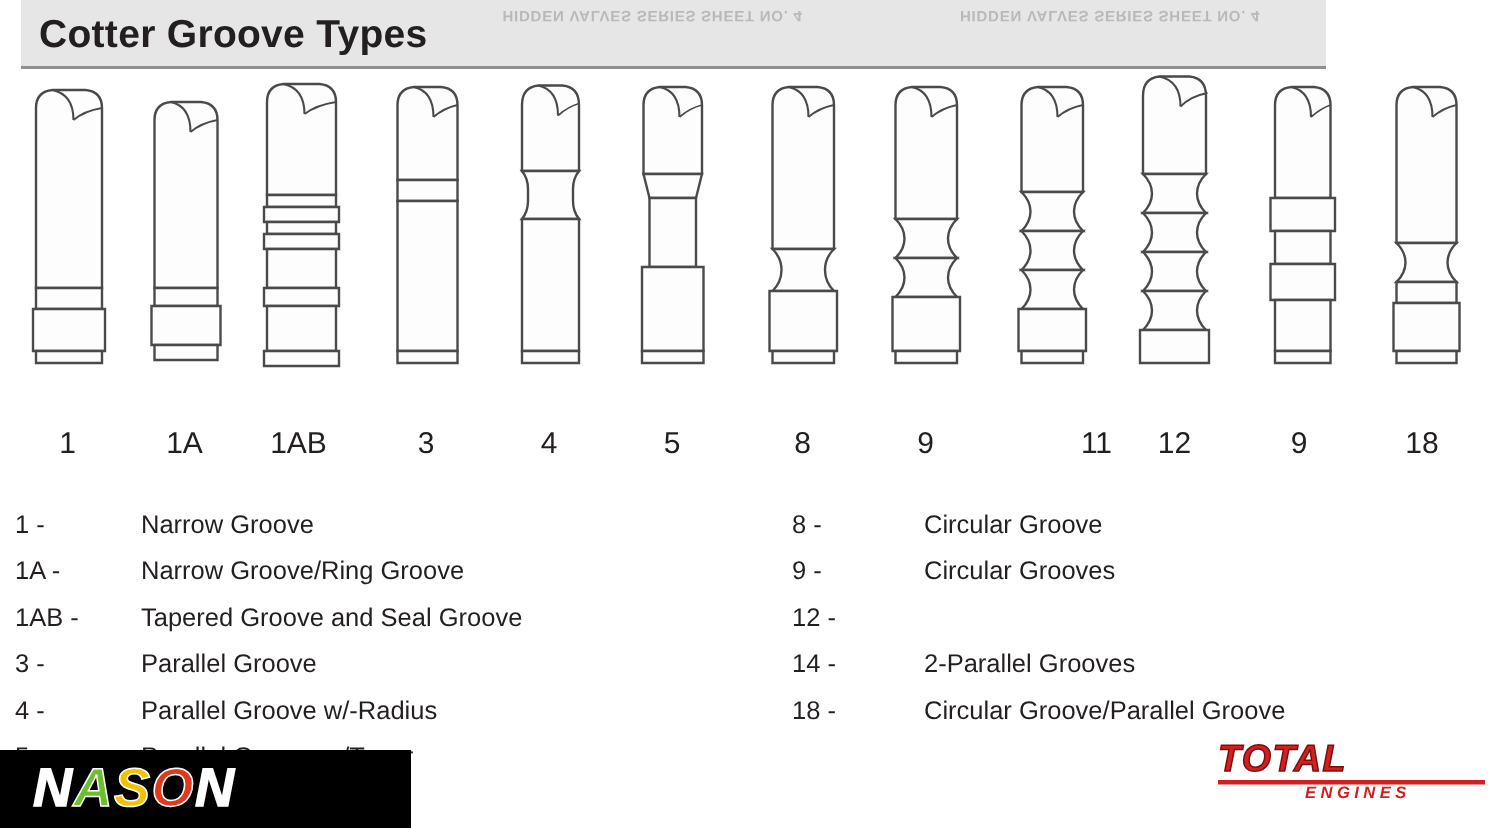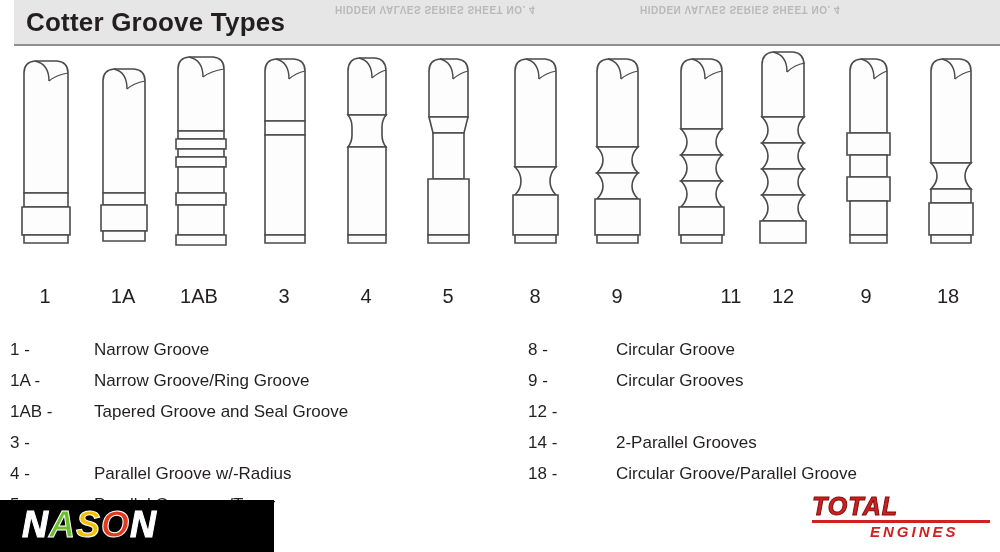--- a/index.html
+++ b/index.html
@@ -13,21 +13,21 @@
     position: relative;
     overflow: hidden;
     font-family: "Liberation Sans", sans-serif;
     color: #231f20;
   }
 
   
   .header-band {
     position: absolute;
     left: 0; top: 0;
-    width: 1000px; height: 46px;
+    width: 884px; height: 46px;
     background: #e6e6e6;
     border-bottom: 2px solid #8f8f8f;
     box-sizing: border-box;
   }
   .header-band::before {
     content: "";
     position: absolute;
     left: 0; top: 0;
     width: 14px; height: 46px;
     background: #ffffff;
@@ -144,21 +144,21 @@
     font-size: 25px;
     font-weight: bold;
     font-style: italic;
     color: #d21f1f;
     letter-spacing: 1px;
     -webkit-text-stroke: 1px #7a0d0d;
   }
   .engines-word {
     position: absolute;
     left: 58px; top: 31px;
-    font-size: 15px;
+    font-size: 11px;
     font-weight: bold;
     font-style: italic;
     color: #d21f1f;
     letter-spacing: 3px;
   }
   .total-bar {
     position: absolute;
     left: 0; top: 28px;
     width: 178px; height: 3px;
     background: #d21f1f;
@@ -369,20 +369,21 @@
     <div class="legend-row">
       <span class="legend-key">1A -</span>
       <span class="legend-text">Narrow Groove/Ring Groove</span>
     </div>
     <div class="legend-row">
       <span class="legend-key">1AB -</span>
       <span class="legend-text">Tapered Groove and Seal Groove</span>
     </div>
     <div class="legend-row">
       <span class="legend-key">3 -</span>
+      <span class="legend-text">Parallel Groove</span>
     </div>
     <div class="legend-row">
       <span class="legend-key">4 -</span>
       <span class="legend-text">Parallel Groove w/-Radius</span>
     </div>
     <div class="legend-row">
       <span class="legend-key">5 -</span>
       <span class="legend-text">Parallel Groove w/Taper</span>
     </div>
   </div>

